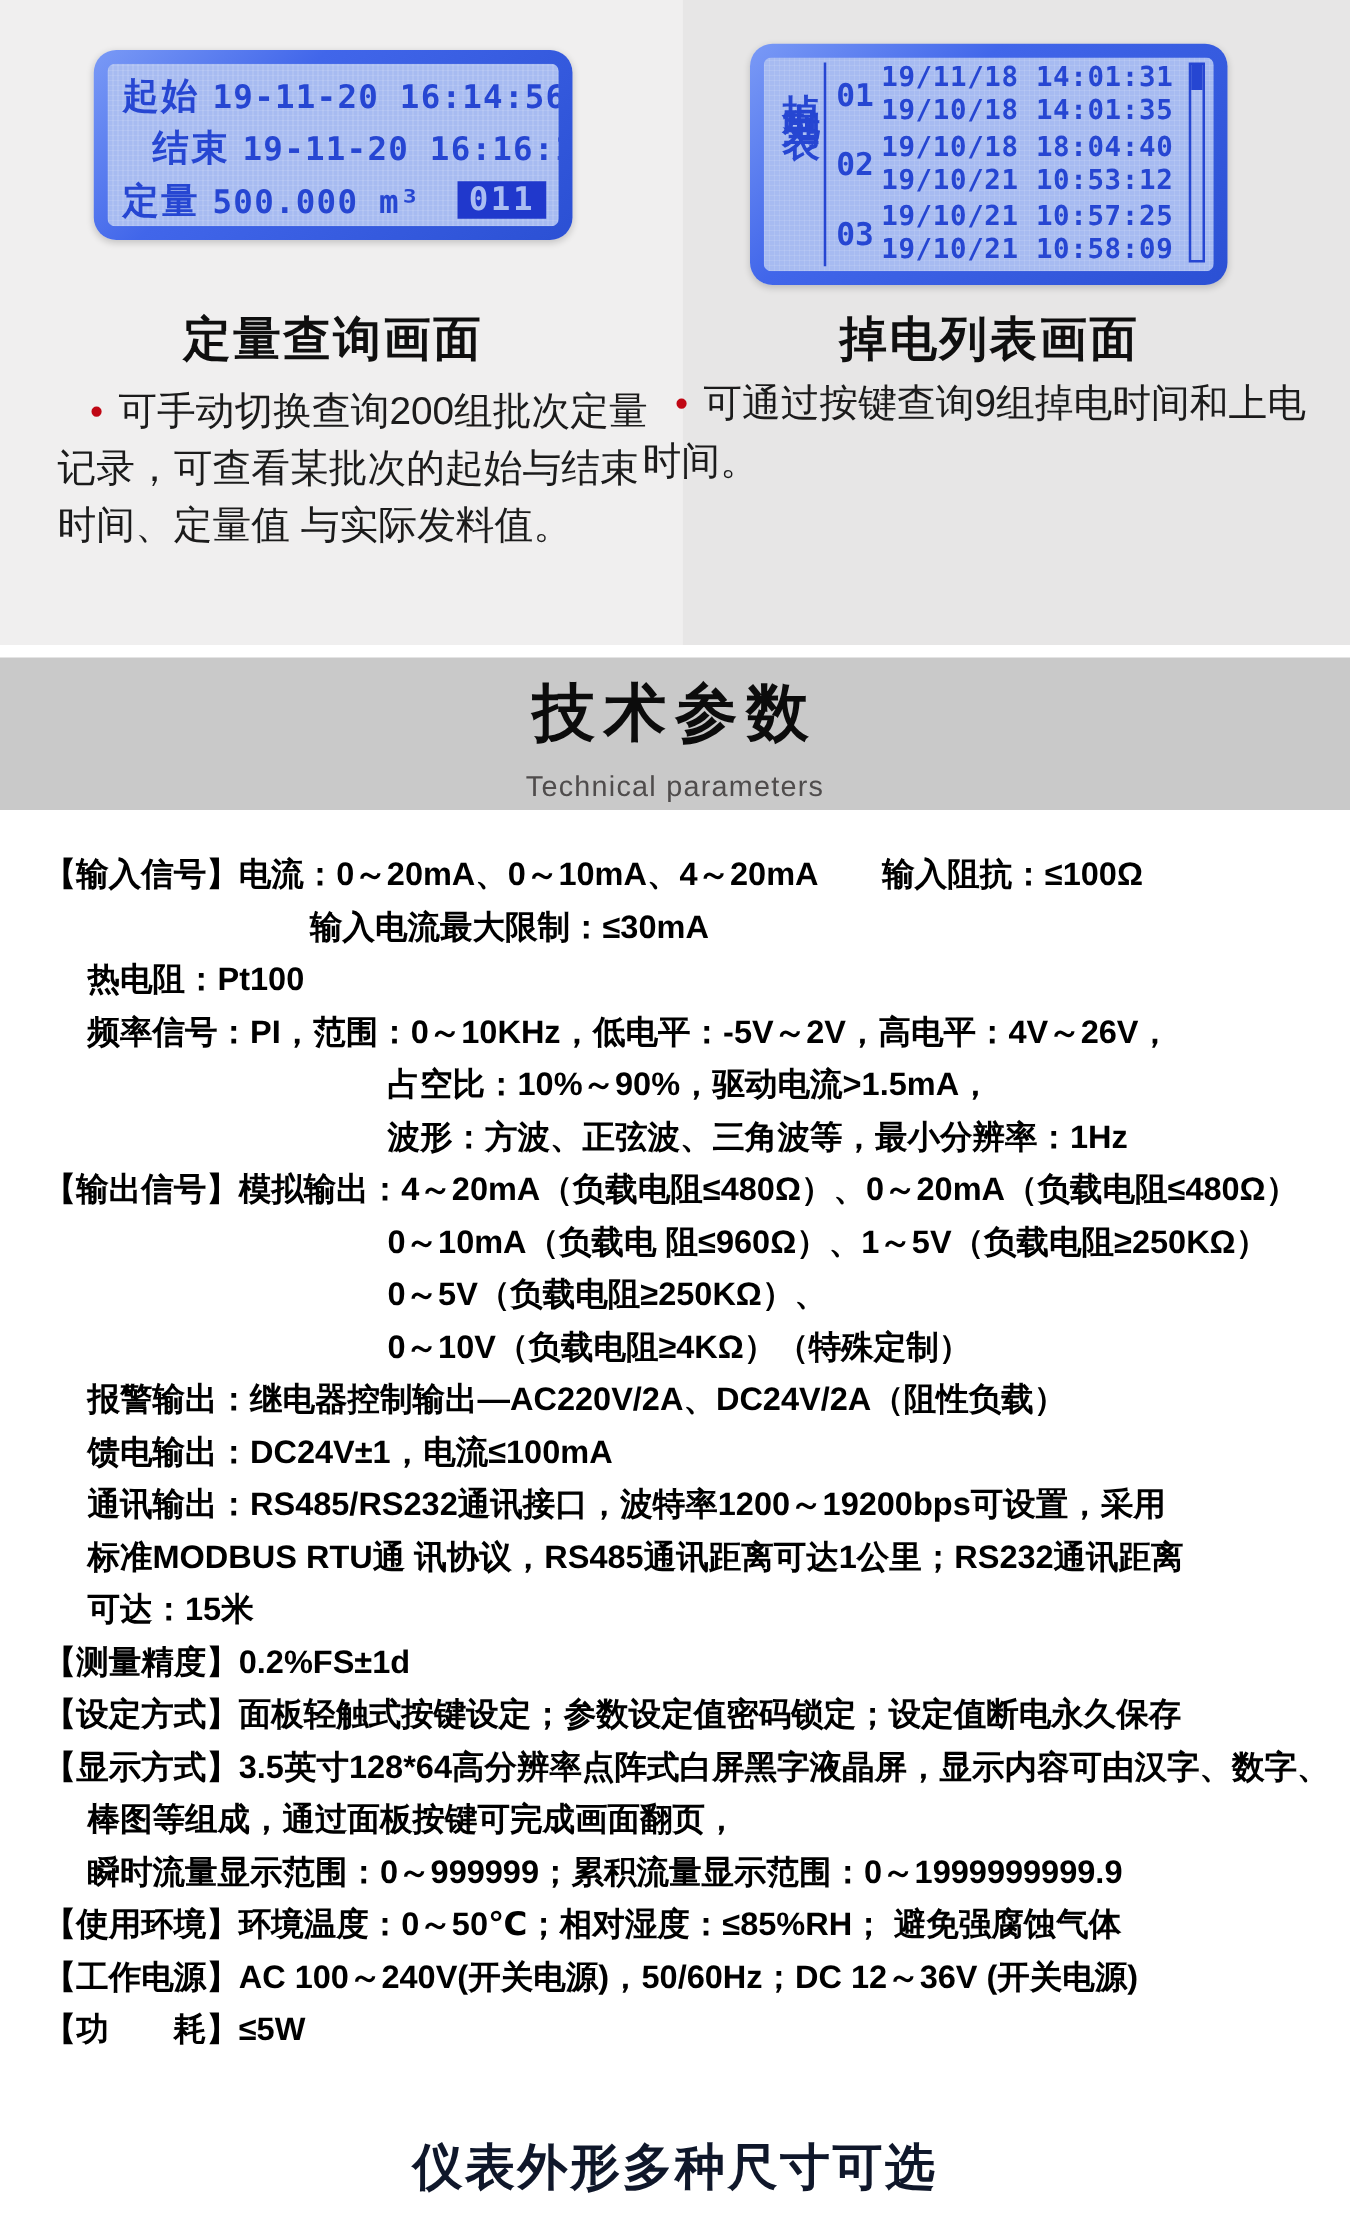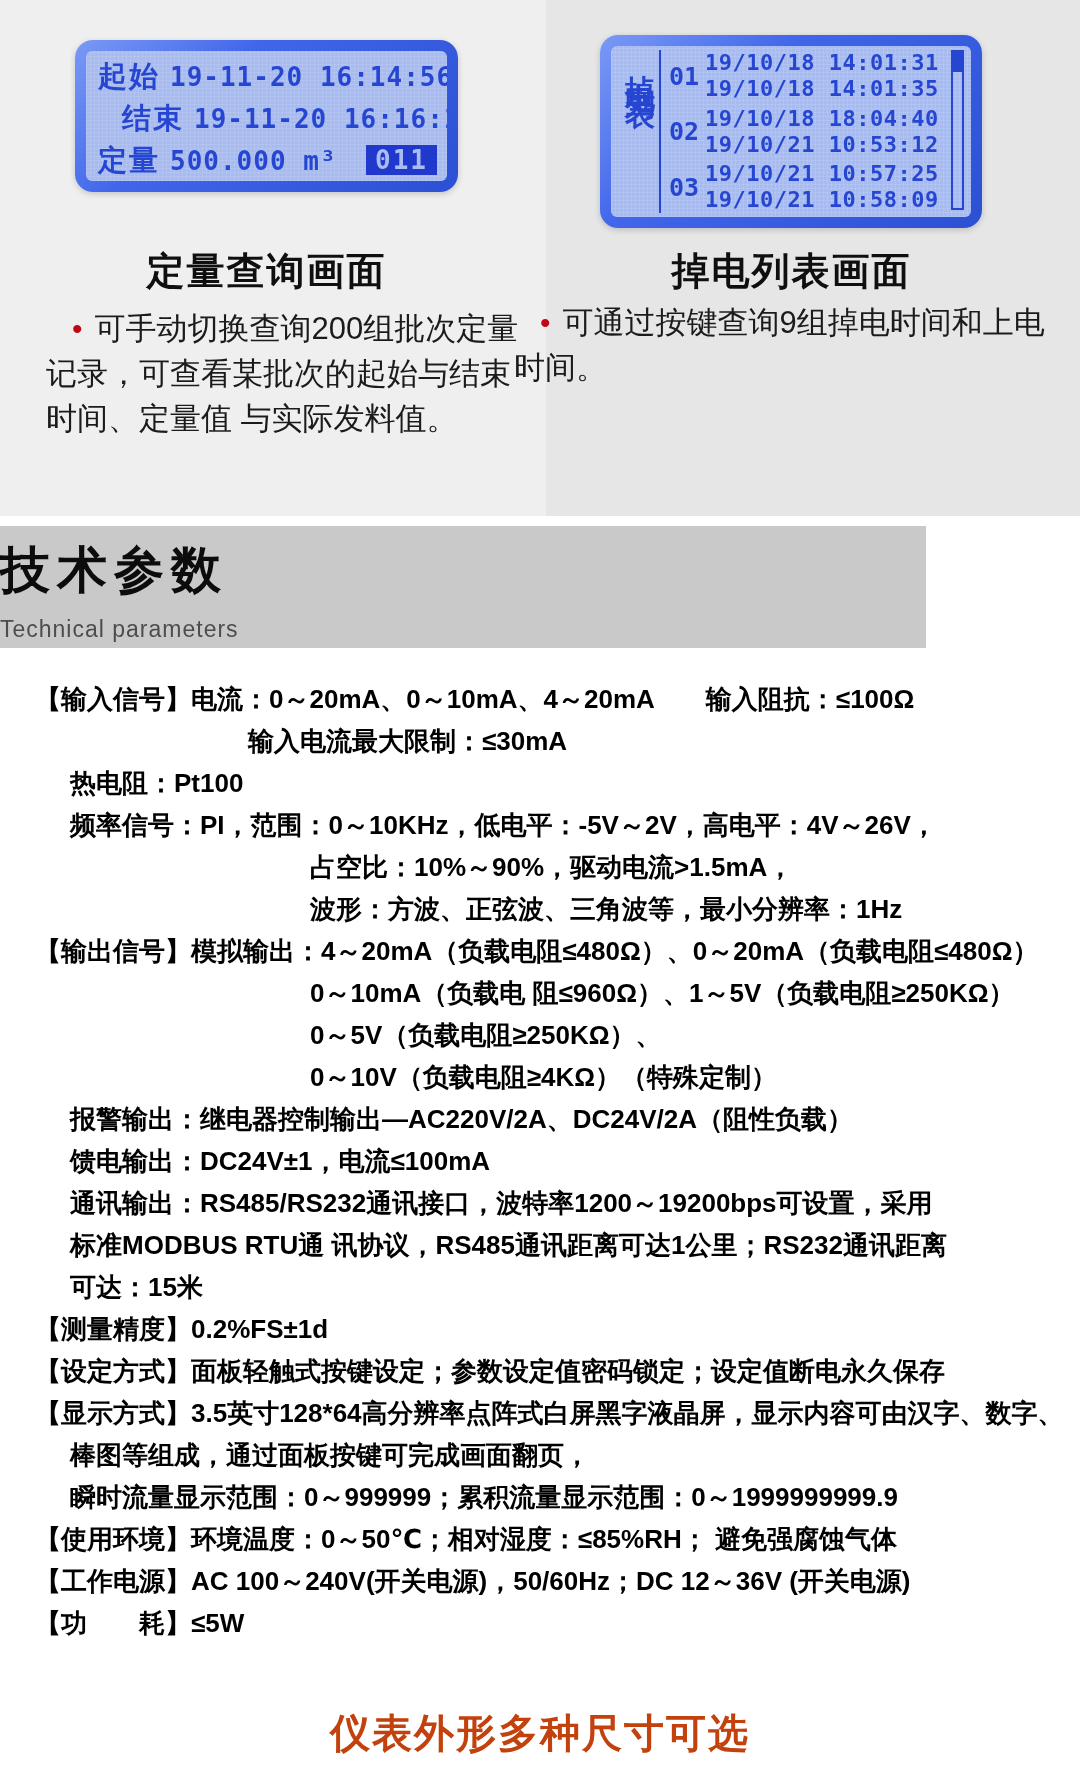--- a/index.html
+++ b/index.html
@@ -59,34 +59,34 @@
   
   .caption{position:absolute;top:246px;width:383px;text-align:center;font-size:38px;font-weight:bold;color:#0f0f0f;letter-spacing:2px;}
   .caption-left{left:75px;}
   .caption-right{left:600px;}
   .bullet-para{position:absolute;font-size:31px;line-height:45px;color:#1b1b1b;text-indent:26px;}
   .bullet-left{left:46px;top:306px;width:475px;}
   .bullet-right{left:514px;top:300px;width:556px;}
   .bullet-dot{color:#c00714;margin-right:12px;font-size:30px;}
 
   
-  .banner{position:absolute;left:0;top:526px;width:926px;height:122px;background:#c9c9c9;}
+  .banner{position:absolute;left:0;top:526px;width:1080px;height:122px;background:#c9c9c9;text-align:center;}
   .banner-title{padding-top:16px;font-size:50px;font-weight:bold;color:#0c0c0c;letter-spacing:7px;line-height:56px;}
   .banner-sub{font-size:23px;color:#4f4c4c;line-height:30px;letter-spacing:1px;margin-top:16px;}
 
   
   .specs{position:absolute;left:0;top:678px;width:1075px;}
   .spec-line{font-size:26px;font-weight:bold;color:#000;line-height:42px;white-space:nowrap;}
   .ind-0{padding-left:35px;}
   .ind-1{padding-left:70px;}
   .ind-2{padding-left:248px;}
   .ind-3{padding-left:310px;}
 
   
-  .footer-title{position:absolute;left:0;top:1706px;width:1080px;text-align:center;font-size:40px;font-weight:bold;color:#c2410c;letter-spacing:2px;}
+  .footer-title{position:absolute;left:0;top:1706px;width:1080px;text-align:center;font-size:40px;font-weight:bold;color:#0f172a;letter-spacing:2px;}
 </style>
 </head>
 <body>
 
 <div class="page">
 
   <div class="col-bg-left"></div>
   <div class="col-bg-right"></div>
 
   <div class="lcd lcd-left">
@@ -112,21 +112,21 @@
   </div>
 
   <div class="lcd lcd-right">
     <div class="lcd-screen">
       <div class="pw-side-label">掉电列表</div>
       <div class="pw-divider"></div>
       <div class="pw-entries">
         <div class="pw-entry">
           <span class="pw-index">01</span>
           <span class="pw-times">
-            <span class="pw-time">19/10/18 14:01:31</span>
+            <span class="pw-time">19/11/18 14:01:31</span>
             <span class="pw-time">19/10/18 14:01:35</span>
           </span>
         </div>
         <div class="pw-entry">
           <span class="pw-index">02</span>
           <span class="pw-times">
             <span class="pw-time">19/10/18 18:04:40</span>
             <span class="pw-time">19/10/21 10:53:12</span>
           </span>
         </div>

